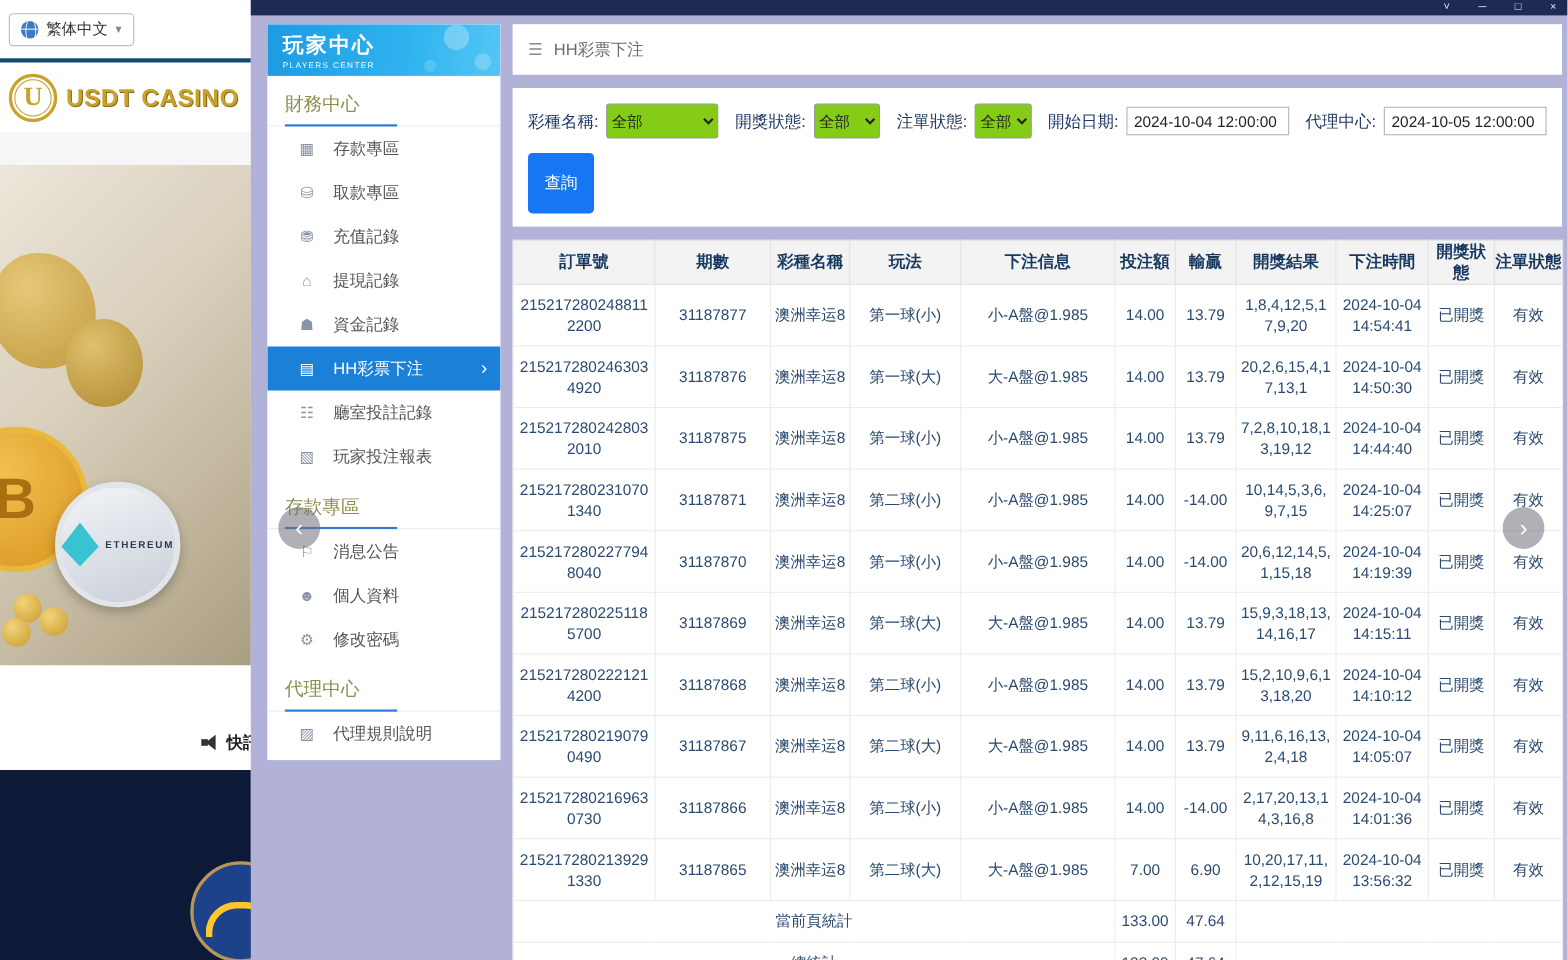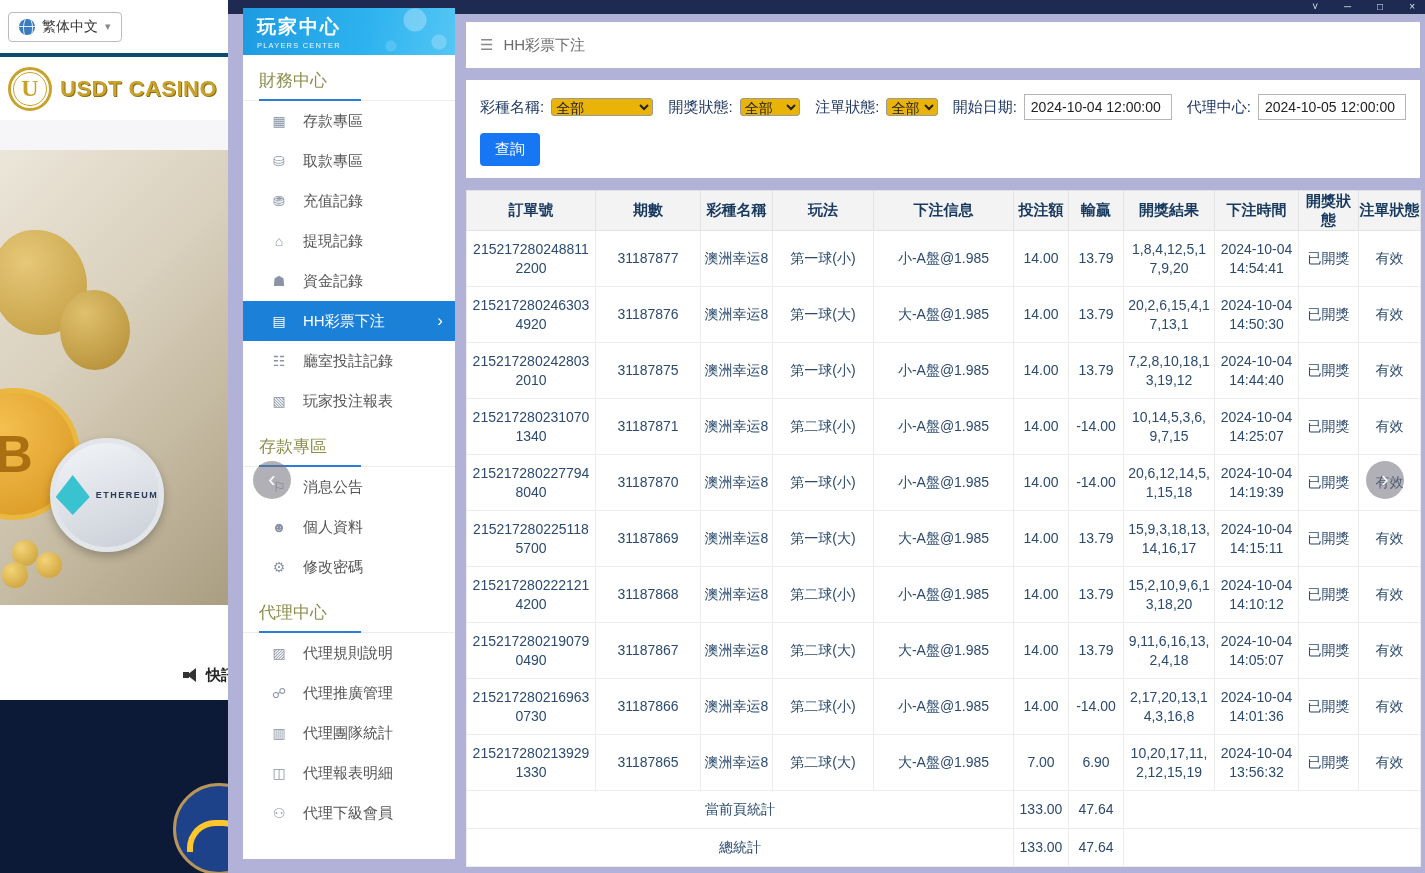--- a/index.html
+++ b/index.html
@@ -52,21 +52,21 @@
   .gsw-logo { position:absolute; left:173px; top:783px; width:92px; height:92px; border-radius:50%;
     background:#1d428a; border:3px solid #b8965a; display:flex; align-items:center; justify-content:center; }
   .gsw-logo::before { content:''; width:52px; height:26px; border:6px solid #ffc72c; border-bottom:none; border-radius:28px 28px 0 0; margin-top:14px; }
 
   
   .modal { position:absolute; left:228px; top:0; width:1197px; height:873px; background:#b2b1d8; z-index:10; }
   .titlebar { height:14px; background:#1e2a52; display:flex; align-items:center; justify-content:flex-end; gap:26px; padding-right:10px; }
   .win-ctl { color:#dfe3f2; font-size:10px; line-height:10px; cursor:pointer; }
 
   
-  .sidebar { position:absolute; left:15px; top:8px; width:212px; height:851px; background:#fff; overflow:hidden; }
+  .sidebar { position:absolute; left:15px; top:22px; width:212px; height:669px; background:#fff; overflow:hidden; }
   .sidebar-header { height:47px; padding:6px 0 0 14px; color:#fff;
     background:
       radial-gradient(circle at 172px 12px, rgba(255,255,255,.28) 11px, transparent 12px),
       radial-gradient(circle at 196px 34px, rgba(255,255,255,.22) 7px, transparent 8px),
       radial-gradient(circle at 148px 38px, rgba(255,255,255,.15) 5px, transparent 6px),
       linear-gradient(100deg,#1d9be2 0%,#2fb3ef 60%,#55c6f4 100%); }
   .sb-title { font-size:19px; font-weight:bold; letter-spacing:2px; }
   .sb-subtitle { font-size:7.5px; letter-spacing:1.2px; opacity:.92; margin-top:1px; }
 
   .section-title { padding:14px 16px 0 16px; border-bottom:1px solid #ededed; }
@@ -79,23 +79,23 @@
 
   
   .content { position:absolute; left:238px; top:22px; width:954px; }
   .content-header { height:46px; background:#fff; display:flex; align-items:center; gap:10px; padding-left:14px; color:#6b6b6b; font-size:15px; }
   .menu-icon { color:#8a8a8a; font-size:15px; }
 
   .filter-panel { margin-top:12px; background:#fff; padding:14px 14px 12px 14px; }
   .filter-row { display:flex; align-items:center; gap:7px; white-space:nowrap; }
   .f-label { color:#1f3864; font-size:15px; margin-left:8px; }
   .f-label:first-child { margin-left:0; }
-  .filter-row select { height:18px; border:1px solid #9a9a9a; border-radius:3px; font-size:14px; color:#222; background:#eab308; font-family:inherit; }
+  .filter-row select { height:32px; border:1px solid #9a9a9a; border-radius:3px; font-size:14px; color:#222; background:#84cc16; font-family:inherit; }
   .filter-row input { height:26px; border:1px solid #b5b5b5; font-size:14px; color:#222; padding-left:6px; font-family:inherit; }
-  .query-btn { margin-top:13px; background:#1676f3; color:#fff; border:none; border-radius:4px; padding:7px 15px; font-size:15px; cursor:pointer; font-family:inherit; }
+  .query-btn { margin-top:13px; background:#1676f3; color:#fff; border:none; border-radius:4px; padding:18px 15px; font-size:15px; cursor:pointer; font-family:inherit; }
 
   .table-panel { margin-top:12px; background:#fff; }
   table.bets { border-collapse:collapse; width:954px; table-layout:fixed; }
   table.bets th { background:#f3f3f3; color:#17395f; font-weight:bold; font-size:15px; height:40px; border:1px solid #e2e2e2; padding:0; text-align:center; }
   table.bets td { border:1px solid #ececec; color:#2b4a6f; font-size:14px; text-align:center; height:56px; padding:2px 3px; word-break:break-all; line-height:1.35; }
   tr.summary-row td { height:38px; font-size:14px; }
 
   
   .car { position:absolute; top:461px; width:38px; height:38px; border-radius:50%; background:rgba(112,112,122,.55); color:#fff;
     display:flex; align-items:center; justify-content:center; font-size:22px; z-index:30; cursor:pointer; }

